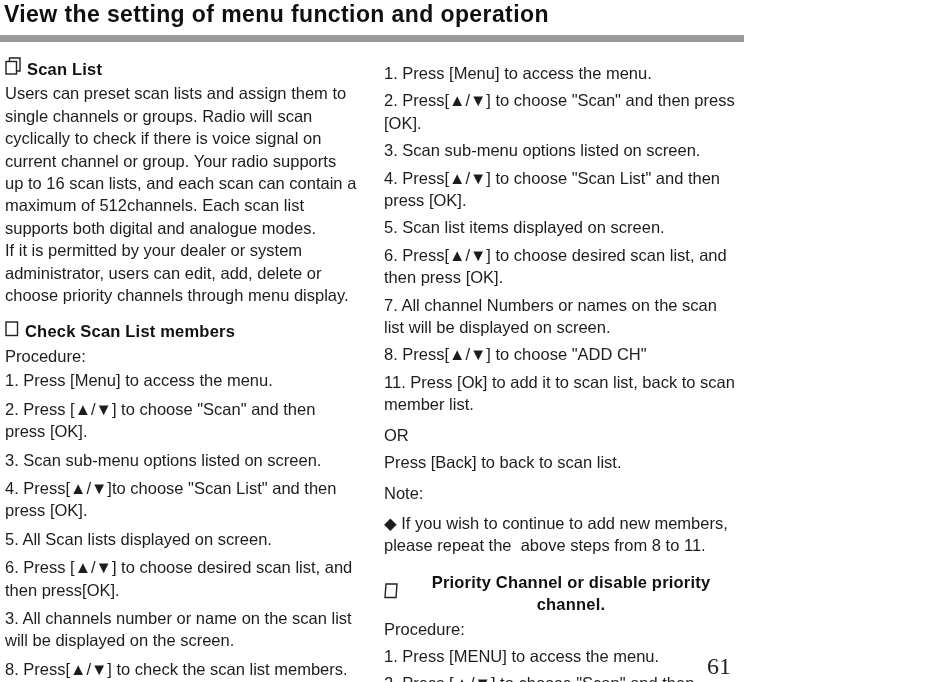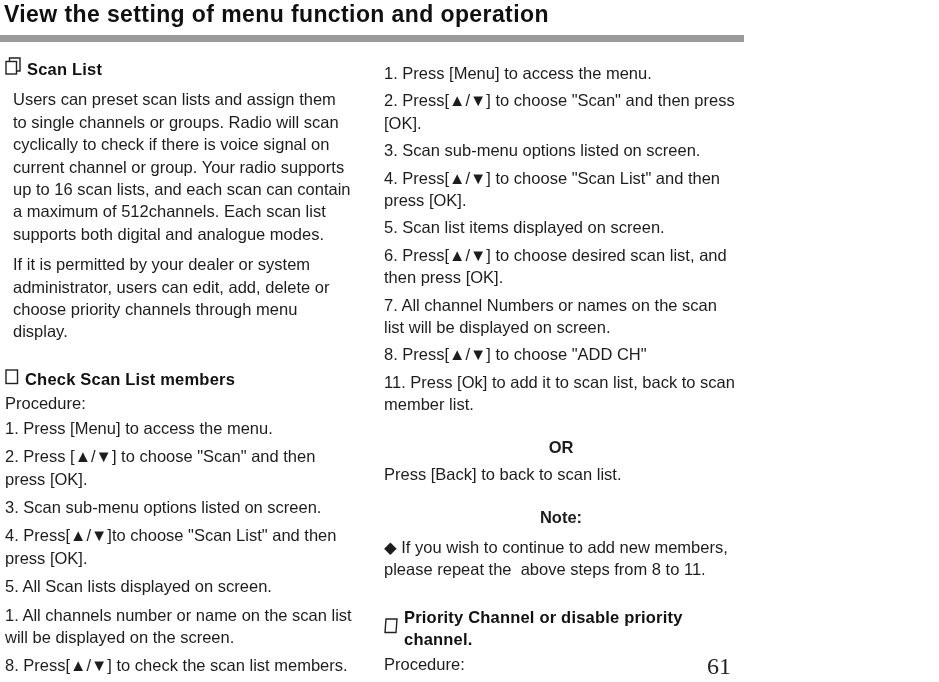--- a/index.html
+++ b/index.html
@@ -24,37 +24,37 @@
     background: #9a9a9a;
   }
 
   .cols {
     display: flex;
     padding: 15px 6px 0 5px;
     gap: 25px;
   }
   .col { width: 452px; font-size: 16.5px; line-height: 22.4px; }
 
-  .para { margin: 8px; }
+  .para { margin: 0; }
 
   .hrow {
     display: flex; align-items: center; gap: 6px;
     font-weight: 700; color: #111;
-    margin-top: 25px; margin-bottom: 2px;
+    margin-top: 14px; margin-bottom: 2px;
   }
   .hrow.first { margin-top: 0; }
-  .hrow .htext { letter-spacing: 0.2px; }
+  .hrow .htext { letter-spacing: 0.2px; text-align: center; }
 
   .proc { font-weight: 400; margin: 0 0 2px 0; }
 
   .step { margin-top: 6px; }
   .col-right .step { margin-top: 5px; }
   .tight { margin-top: 2px; }
 
-  .or-label, .note-label { font-weight: 700; margin-top: 20px; text-align: center; }
+  .or-label, .note-label { font-weight: 400; margin-top: 8px; }
   .note-text { white-space: pre-wrap; margin-top: 8px; }
 
   .icon { flex: 0 0 auto; display: inline-block; }
 
   .page-number {
     position: absolute; right: 13px; bottom: 2px;
     font-family: "Liberation Serif", "DejaVu Serif", serif;
     font-size: 24px; color: #222;
   }
 </style>
@@ -90,21 +90,22 @@
         </span>
         <span class="htext">Check Scan List members</span>
       </div>
       <div class="proc">Procedure:</div>
 
       <div class="step tight">1. Press [Menu] to access the menu.</div>
       <div class="step">2. Press [▲/▼] to choose "Scan" and then press [OK].</div>
       <div class="step">3. Scan sub-menu options listed on screen.</div>
       <div class="step">4. Press[▲/▼]to choose "Scan List" and then press [OK].</div>
       <div class="step">5. All Scan lists displayed on screen.</div>
-      <div class="step">1. All channels number or name on the scan list will be displayed on the screen.</div>
+      <div class="step">6. Press [▲/▼] to choose desired scan list, and then press[OK].</div>
+      <div class="step">3. All channels number or name on the scan list will be displayed on the screen.</div>
       <div class="step">8. Press[▲/▼] to check the scan list members.</div>
       <div class="step">9. Press [Back] to back previous menu.</div>
 
       <div class="hrow">
         <span class="icon">
           <svg width="14" height="17" viewBox="0 0 14 17">
             <path d="M2 2 H13 L12 15.5 H1 Z" fill="none" stroke="#222" stroke-width="1.4"></path>
           </svg>
         </span>
       </div>

